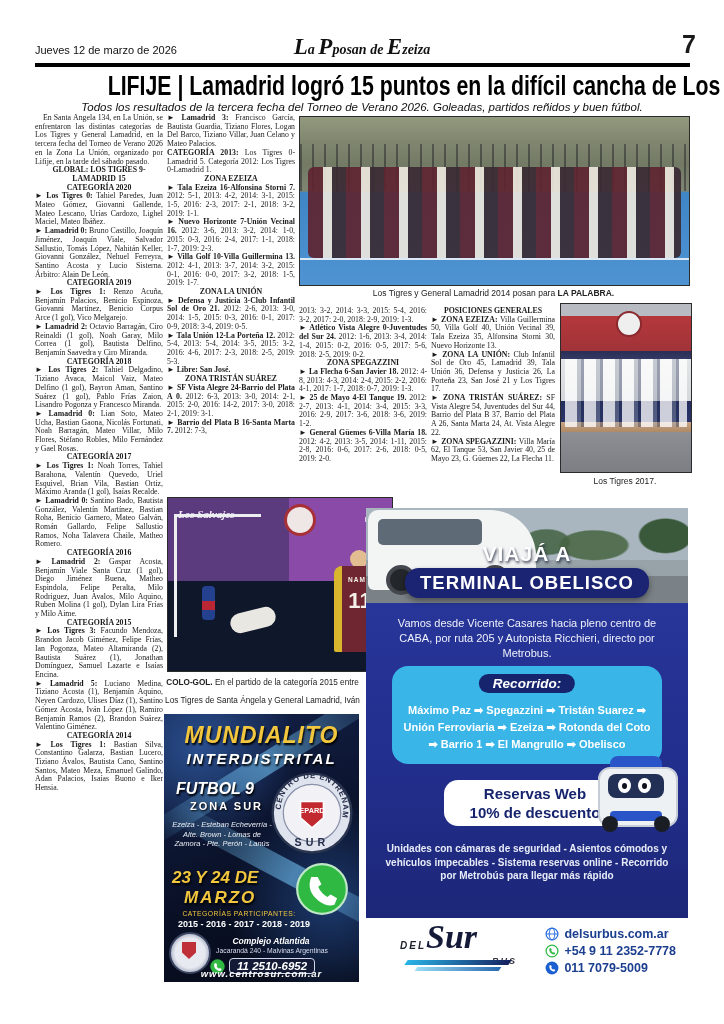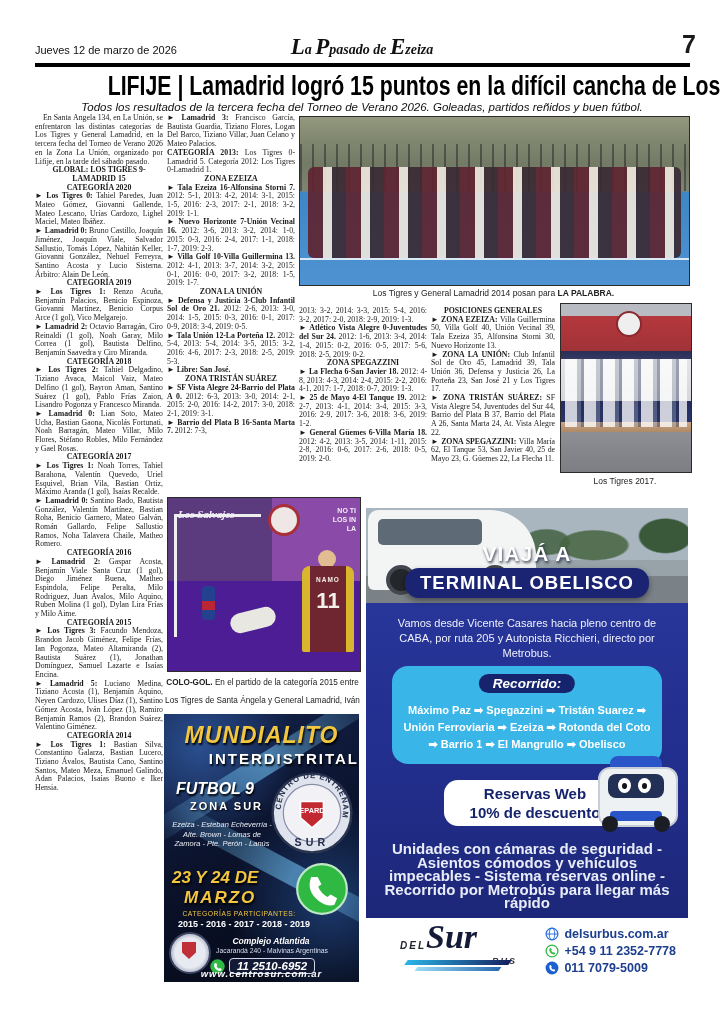--- a/index.html
+++ b/index.html
@@ -46,21 +46,21 @@
   #cap2014{left:299px;top:288px;width:389px;}
 
   #photo2017{left:560px;top:303px;width:130px;height:168px;
     background:linear-gradient(180deg,#b8bcc2 0%,#b8bcc2 7%,#b5383c 7%,#a03338 28%,#2a2e55 28%,#343a66 33%,
                #e4e5e8 33%,#d4d6da 58%,#242d5e 58%,#2a3468 70%,#c9a688 70%,#b08a66 76%,#8e8f94 76%,#7d7e84 100%);}
   .shield17{left:42%;top:4%;width:22px;height:22px;border-radius:50%;background:#efefef;border:2px solid #8a2a2e;}
   .team17{left:3%;right:3%;top:33%;height:40%;opacity:.85;
     background:repeating-linear-gradient(90deg,rgba(255,255,255,.9) 0 12px,rgba(150,160,175,.45) 12px 16px,rgba(40,50,90,.45) 16px 19px);}
   #cap2017{left:560px;top:476px;width:130px;}
 
-  #photoSalvajes{left:167px;top:497px;width:192px;height:173px;background:#4c1d95;}
+  #photoSalvajes{left:167px;top:497px;width:192px;height:173px;background:#0f172a;padding-left:32px;}
   .banner{left:0;right:0;top:0;height:48%;background:linear-gradient(90deg,#5c3a7e 0 54%,#8a4aa8 54% 100%);}
   .banner-txt{left:10px;top:10px;font-family:"Liberation Serif",serif;font-style:italic;font-weight:bold;
               color:#f2ecf8;font-size:11px;}
   .banner-txt2{right:4px;top:8px;width:34px;color:#f2ecf8;font-family:"Liberation Sans",sans-serif;
                font-weight:bold;font-size:7px;line-height:9px;text-align:right;}
   .shieldSal{left:52%;top:6px;width:26px;height:26px;border-radius:50%;background:#efe6e6;border:3px solid #a83038;}
   .goal{left:6px;top:16px;width:84px;height:120px;border-left:3px solid #eceef0;border-top:3px solid #eceef0;}
   .pl-blue{left:34px;top:88px;width:13px;height:34px;border-radius:4px;background:linear-gradient(180deg,#23418f 0 45%,#bb2634 45% 70%,#23418f 70% 100%);}
   .pl-slide{left:62px;top:112px;width:46px;height:20px;border-radius:10px;background:#e9e7e2;transform:rotate(-14deg);}
   .pl-namo{right:10px;top:52px;width:48px;height:112px;}
@@ -75,21 +75,21 @@
   
   #mundialito{left:164px;top:714px;width:195px;height:268px;overflow:hidden;color:#fff;
     font-family:"Liberation Sans",sans-serif;
     background:radial-gradient(circle at 18% 12%,#2a4f8f 0,rgba(20,34,70,0) 34%),
                radial-gradient(circle at 85% 70%,#1c3a6e 0,rgba(10,18,40,0) 40%),
                linear-gradient(160deg,#13224a 0%,#0a1128 55%,#060a18 100%);}
   .streak{width:280px;height:22px;background:linear-gradient(90deg,transparent,rgba(120,205,255,.55),transparent);
           transform:rotate(-32deg);}
   .mun-title{left:0;right:0;top:8px;text-align:center;font-weight:bold;font-style:italic;font-size:23px;
              letter-spacing:1px;color:#f2c63e;text-shadow:1px 2px 2px #000;}
-  .mun-sub{left:0;right:0;top:36px;text-align:right;font-weight:bold;font-size:15px;
+  .mun-sub{left:0;right:0;top:36px;text-align:center;font-weight:bold;font-style:italic;font-size:15px;
            letter-spacing:2px;color:#fff;text-shadow:1px 2px 2px #000;}
   .mun-futbol{left:12px;top:66px;font-weight:bold;font-style:italic;font-size:16px;text-shadow:1px 2px 2px #000;}
   .mun-zona{left:26px;top:86px;font-weight:bold;font-size:11px;letter-spacing:2px;text-shadow:1px 1px 2px #000;}
   .mun-districts{left:6px;top:106px;width:104px;font-style:italic;font-size:7.5px;line-height:9.5px;
                  text-align:center;color:#e9edf5;}
   .mun-date1{left:8px;top:154px;font-weight:bold;font-style:italic;font-size:17px;color:#f2c63e;text-shadow:1px 2px 2px #000;text-align:center;}
   .mun-date2{left:20px;top:174px;font-weight:bold;font-style:italic;font-size:17px;color:#f2c63e;letter-spacing:2px;text-shadow:1px 2px 2px #000;}
   .mun-catlab{left:0px;top:196px;width:150px;text-align:center;font-size:6.8px;color:#f2c63e;letter-spacing:.5px;}
   .mun-cats{left:0px;top:205px;width:160px;text-align:center;font-weight:bold;font-size:9px;color:#fff;}
   .mun-badge{right:6px;top:58px;}
@@ -134,42 +134,42 @@
   .ds-mascot{right:14px;top:248px;width:76px;height:82px;}
   .m-cap{left:12px;top:0;width:52px;height:15px;background:#2a55c8;border-radius:8px 8px 0 0;}
   .m-face{left:0;top:11px;width:76px;height:56px;background:#eef1f4;border-radius:12px;border:2px solid #c7cdd6;}
   .m-wind{left:8px;top:5px;width:56px;height:24px;background:#223055;border-radius:8px;}
   .m-eye{top:4px;width:13px;height:15px;border-radius:50%;background:#fff;}
   .m-eye.l{left:10px;} .m-eye.r{left:30px;}
   .m-pupil{left:4px;top:5px;width:5px;height:6px;border-radius:50%;background:#10131c;}
   .m-grill{left:10px;bottom:4px;width:52px;height:10px;background:#2a55c8;border-radius:4px;}
   .m-wl,.m-wr{bottom:6px;width:16px;height:16px;border-radius:50%;background:#1a1d24;}
   .m-wl{left:4px;} .m-wr{right:4px;}
-  .ds-features{left:14px;right:14px;top:334px;text-align:center;font-weight:bold;font-size:15px;line-height:13.5px;color:#e8ecf8;}
+  .ds-features{left:14px;right:14px;top:334px;text-align:center;font-weight:bold;font-size:10px;line-height:13.5px;color:#e8ecf8;}
   .ds-footer{left:0;right:0;bottom:0;height:64px;background:#fff;}
   .ds-logo{left:34px;top:8px;width:130px;height:48px;text-align:center;}
   .l-del{left:0;top:14px;font-size:10px;font-weight:bold;letter-spacing:2px;color:#22242e;font-style:italic;}
   .l-sur{left:26px;top:-8px;font-family:"Liberation Serif",serif;font-style:italic;font-weight:bold;
          font-size:34px;color:#141a38;}
   .l-bus{left:92px;top:30px;font-size:9px;font-weight:bold;letter-spacing:2px;color:#30343e;font-style:italic;}
   .l-sw1{left:6px;top:34px;width:104px;height:5px;background:linear-gradient(90deg,#2ab4e8,#15205e);transform:skewX(-35deg);}
   .l-sw2{left:16px;top:41px;width:84px;height:4px;background:linear-gradient(90deg,#9adcf5,#2a6ab0);transform:skewX(-35deg);}
   .ds-contacts{right:12px;top:7px;}
   .crow{display:flex;align-items:center;gap:5px;height:17px;}
   .crow .ct{font-weight:bold;font-size:12.5px;color:#1b3e8f;}
 
   svg{display:block;}
 </style>
 </head>
 <body>
 
 <div class="page">
 
   <div class="abs hdr-date">Jueves 12 de marzo de 2026</div>
-  <div class="abs masthead"><span class="cap">L</span><span>a </span><span class="cap">P</span><span>pasado de </span><span class="cap">E</span><span>zeiza</span></div>
+  <div class="abs masthead"><span class="cap">L</span><span>a </span><span class="cap">P</span><span>posan de </span><span class="cap">E</span><span>zeiza</span></div>
   <div class="abs pagenum">7</div>
   <div class="abs rule"></div>
 
   <div class="abs headline"><span>LIFIJE | Lamadrid logró 15 puntos en la difícil cancha de Los Tigres</span></div>
   <div class="abs subhead">Todos los resultados de la tercera fecha del Torneo de Verano 2026. Goleadas, partidos reñidos y buen fútbol.</div>
 
   <div id="col1" class="abs col">
       <p class="pindent">En Santa Ángela 134, en La Unión, se enfrentaron las distintas categorías de Los Tigres y General Lamadrid, en la tercera fecha del Torneo de Verano 2026 en la Zona La Unión, organizado por Lifije, en la tarde del sábado pasado.</p>
       <p class="chead">GLOBAL: LOS TIGRES 9-LAMADRID 15</p>
       <p class="chead">CATEGORÍA 2020</p>

